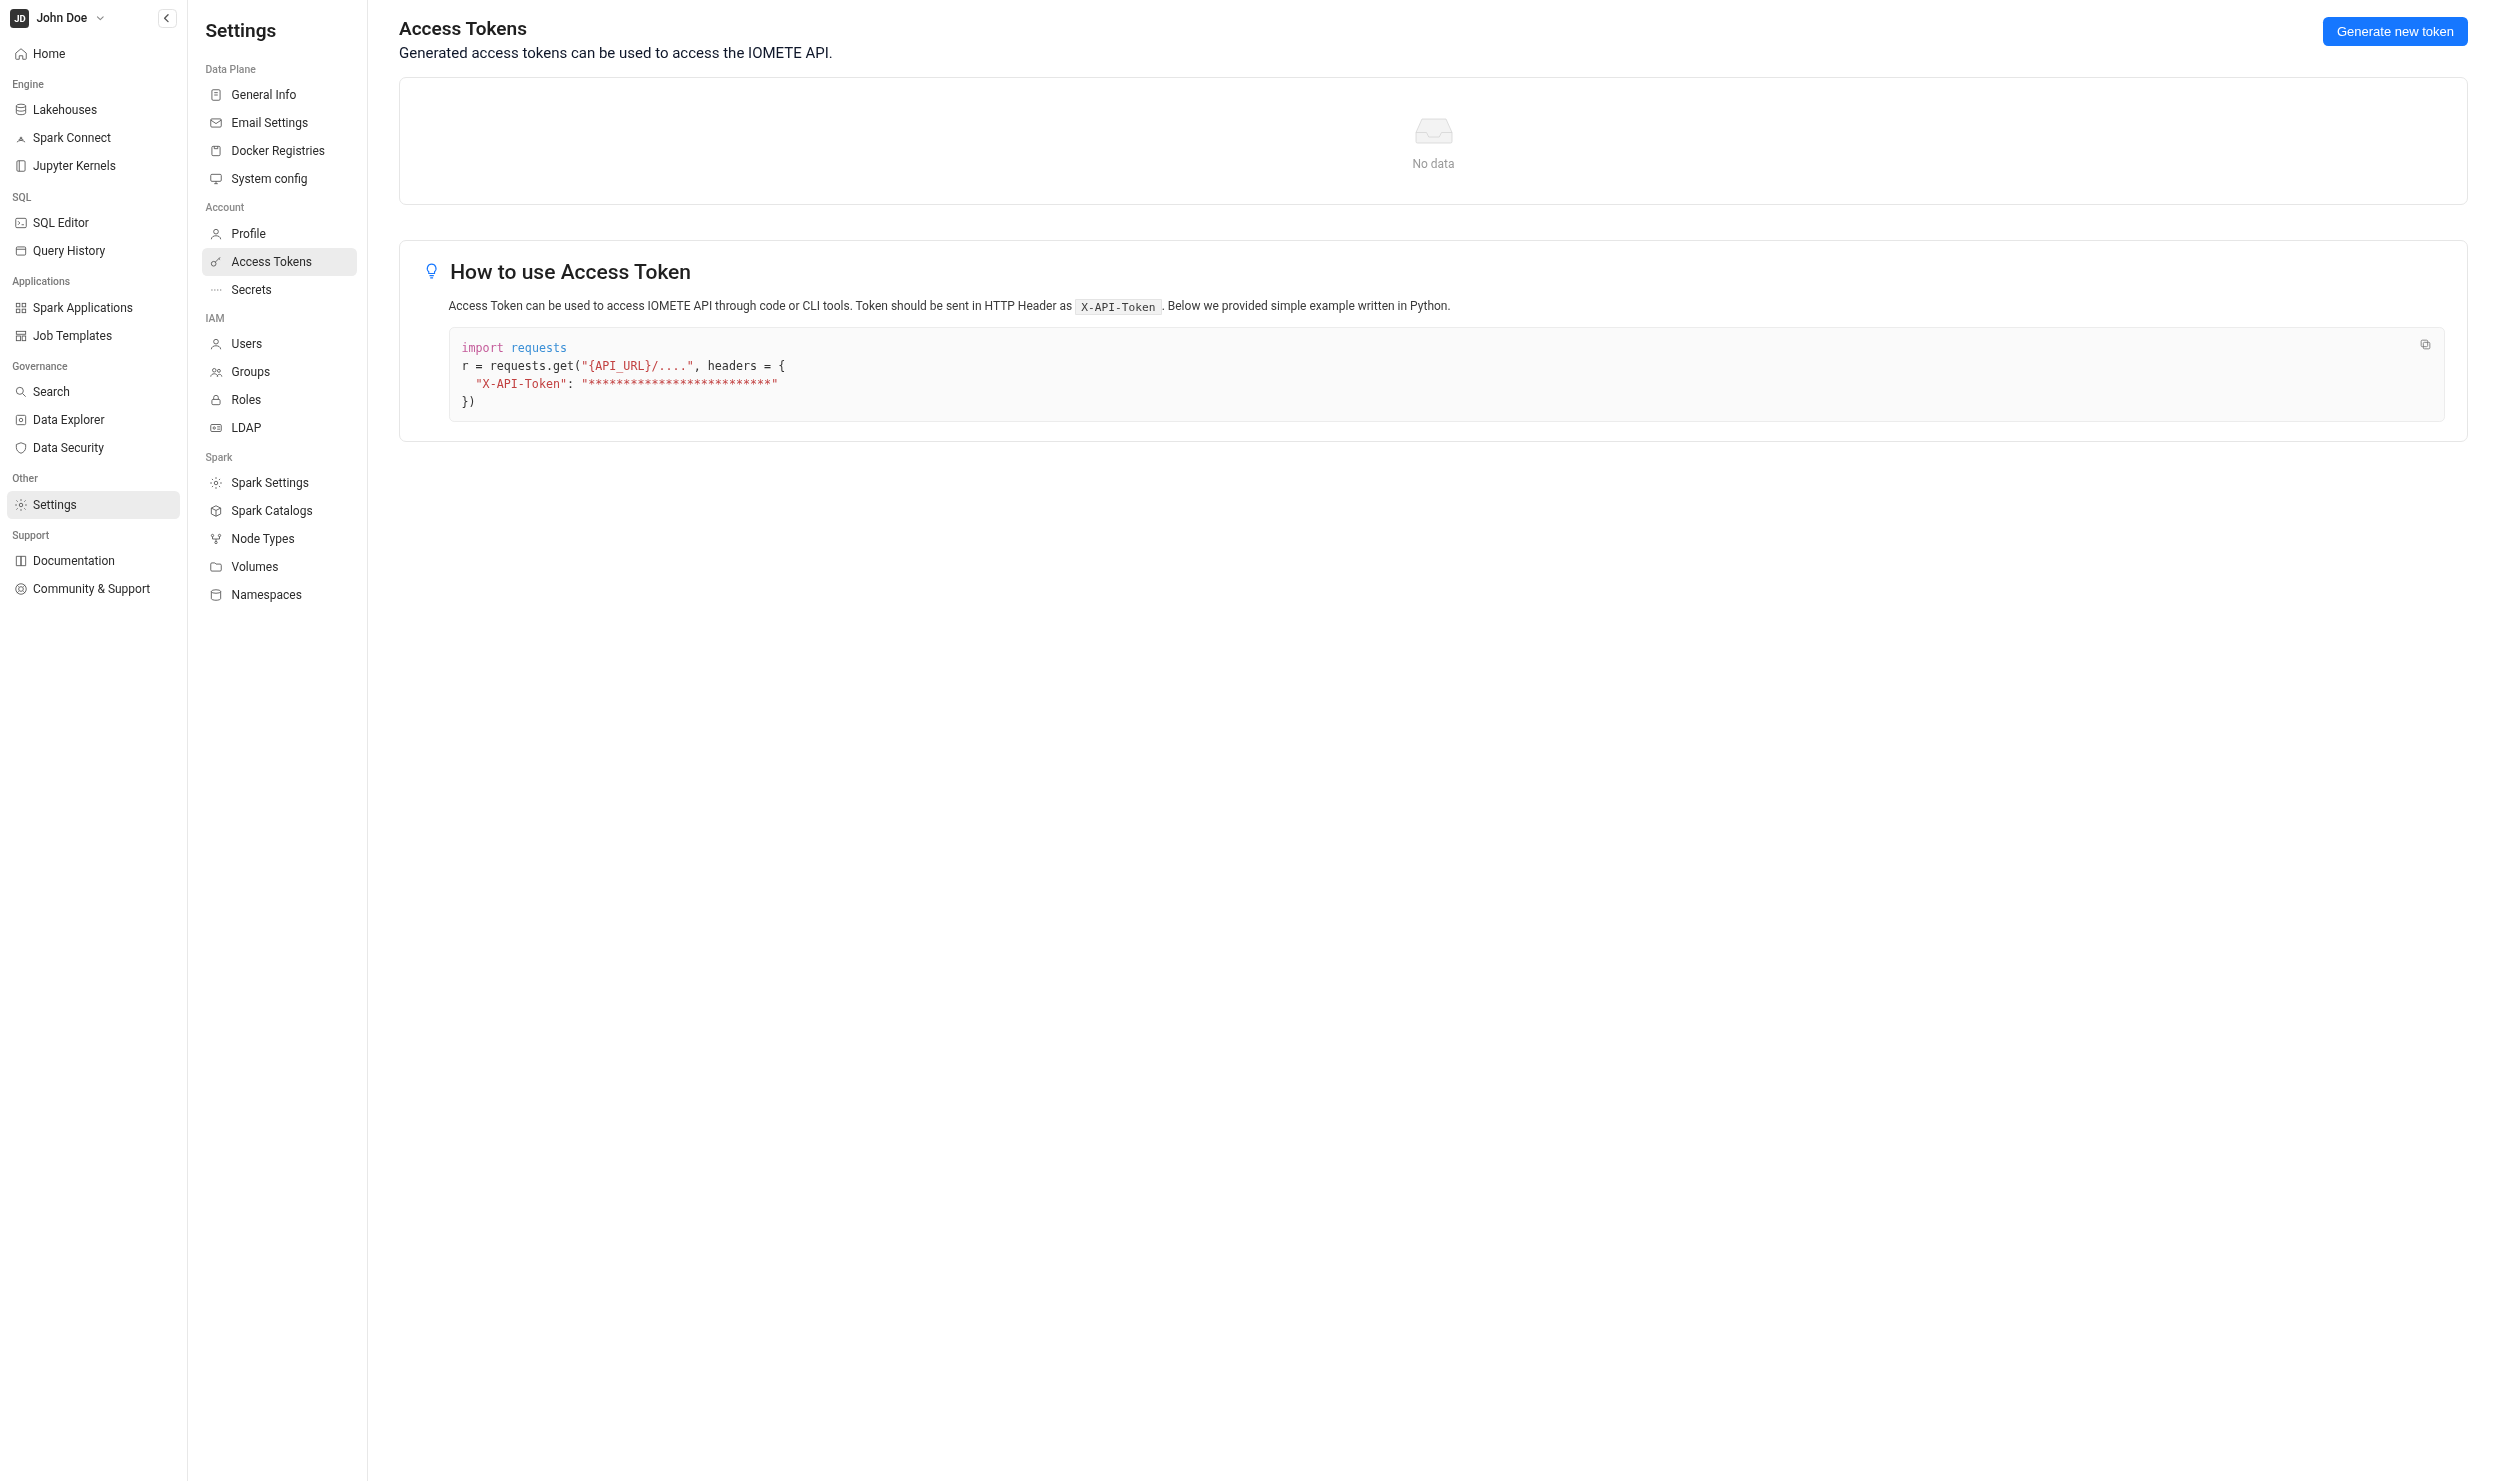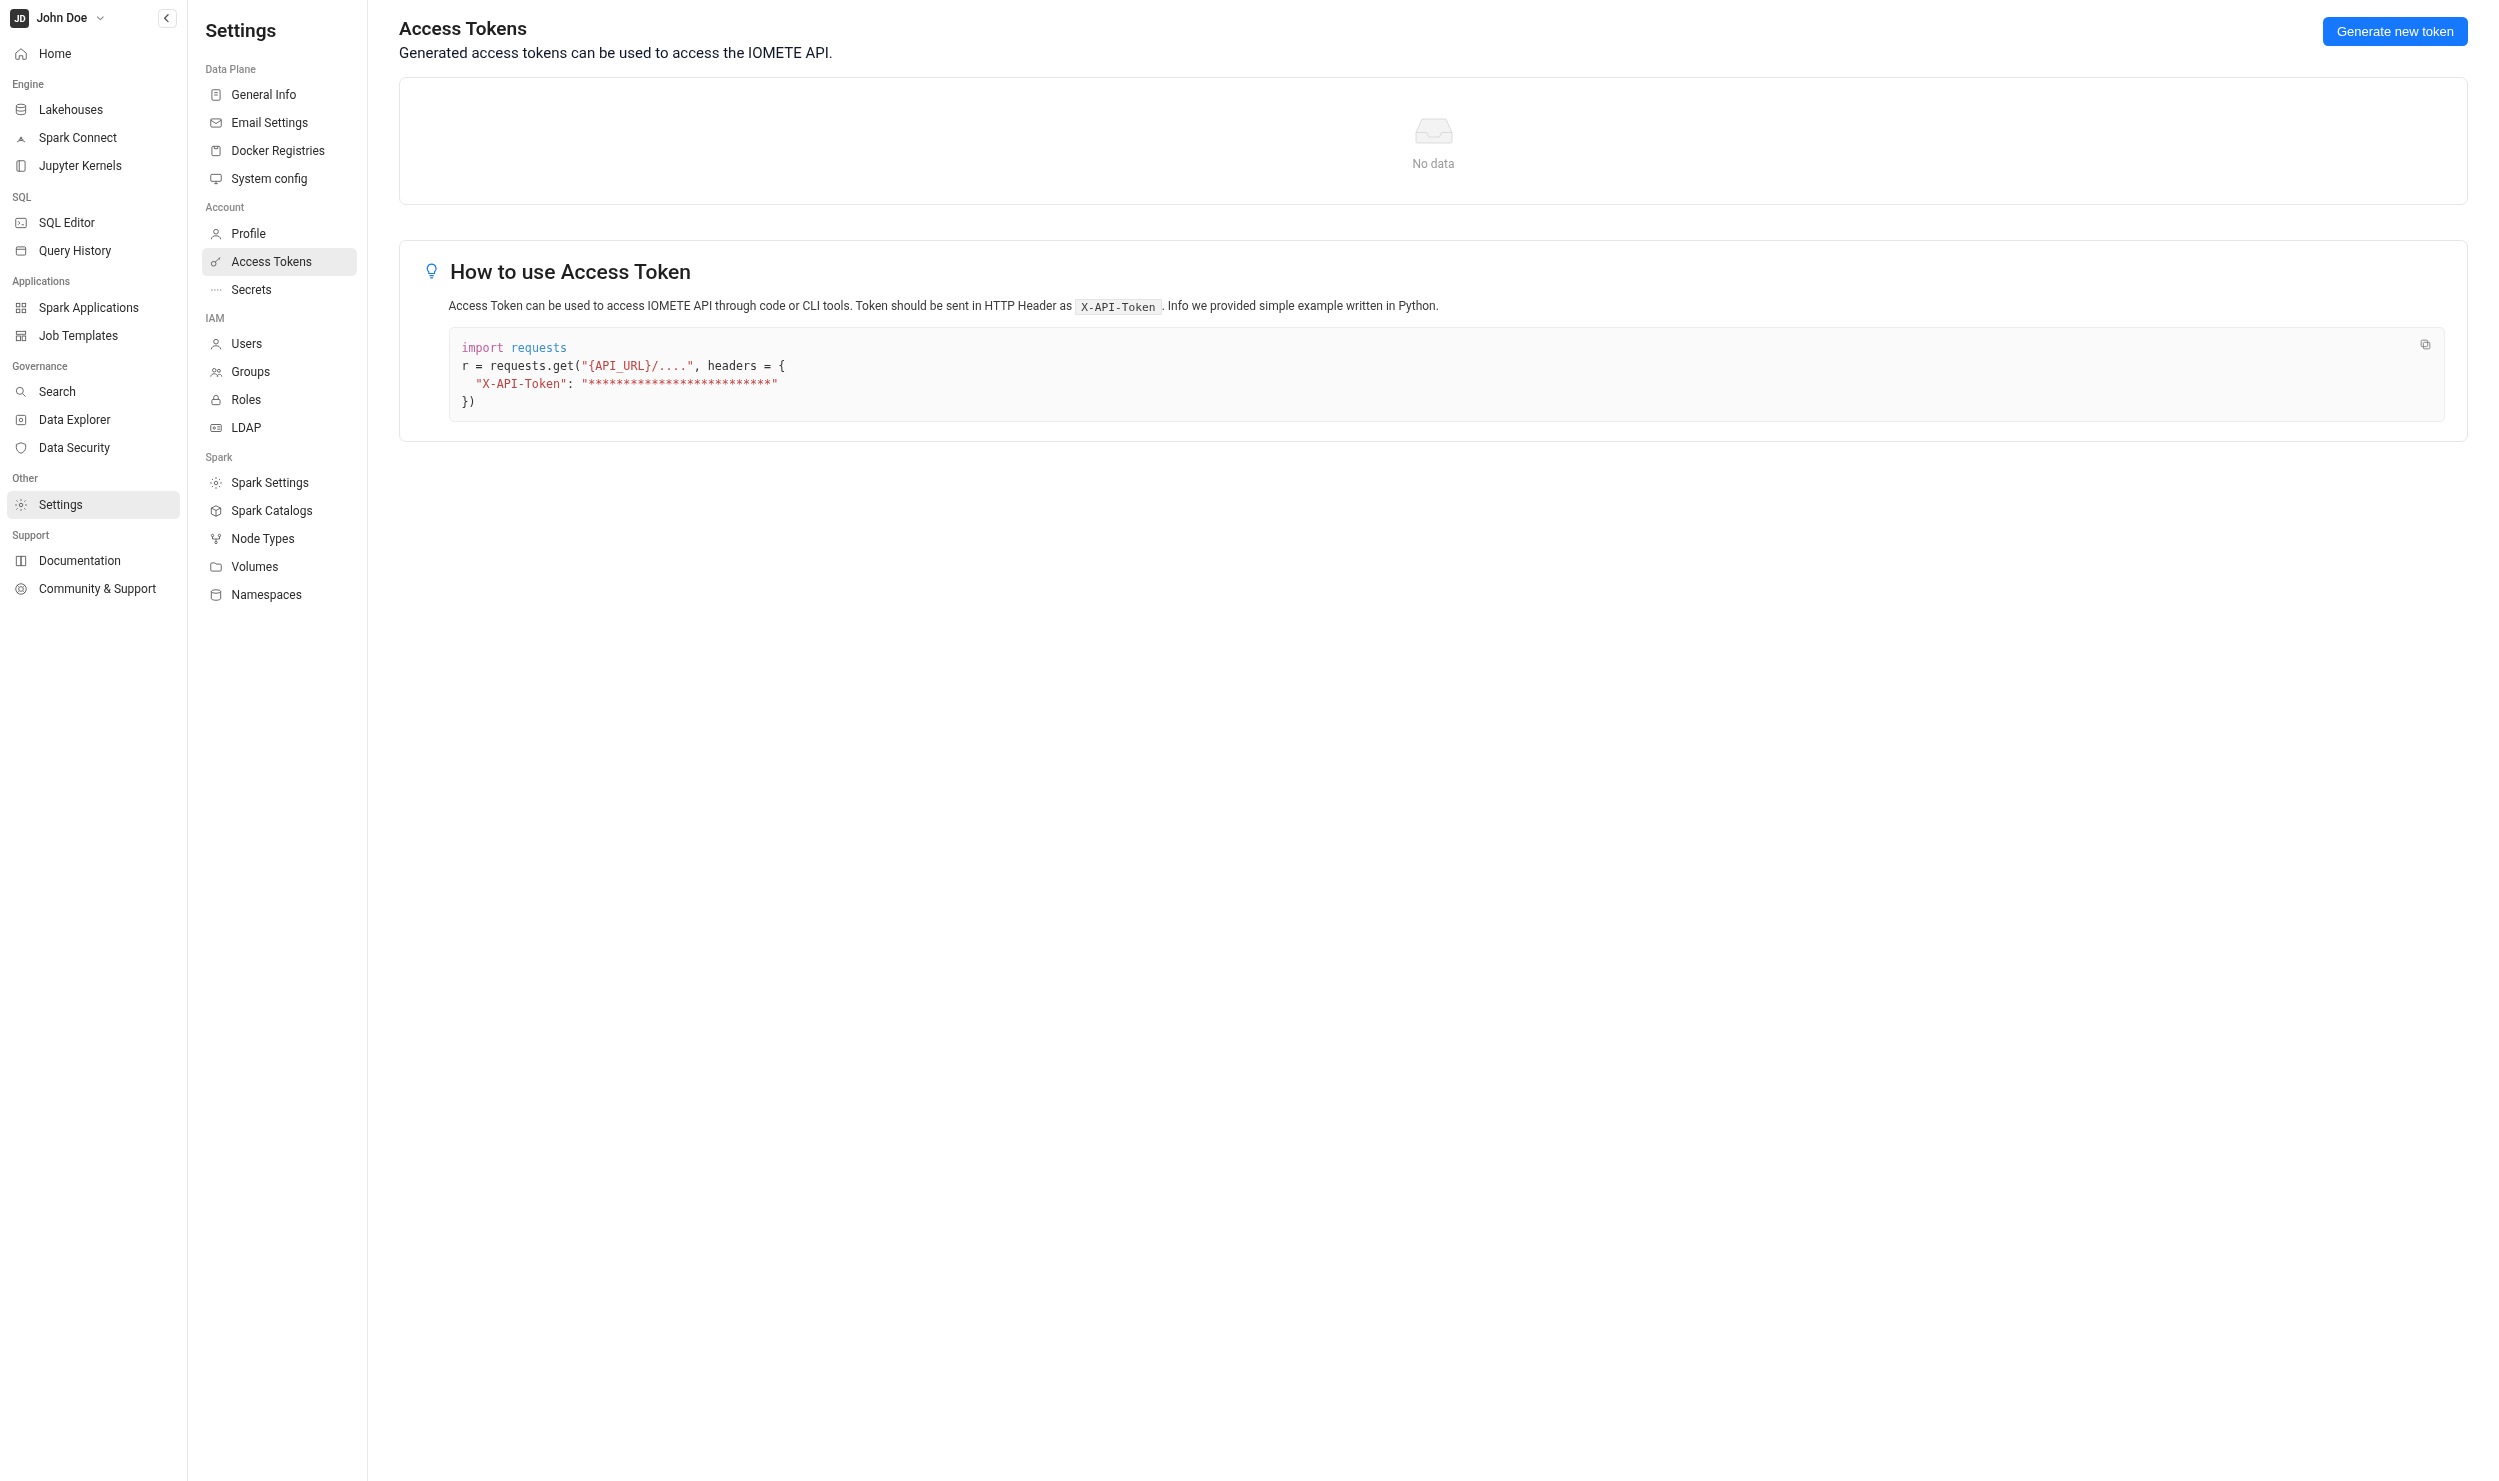--- a/index.html
+++ b/index.html
@@ -55,21 +55,21 @@
     .nav-scroll { flex: 1; overflow-y: auto; padding: 5.2px 7px 10.4px 7px; }
     .nav-section-label {
       font-size: 10.4px;
       color: #7a7a7a;
       font-weight: 500;
       padding: 10.4px 5.2px 5.2px 5.2px;
     }
     .nav-item {
       display: flex;
       align-items: center;
-      gap: 11px;
+      gap: 5px;
       padding: 7px 7px;
       border-radius: 5.2px;
       color: #2b2b2b;
       cursor: pointer;
       font-size: 12px;
     }
     .nav-item.active { background: #ececec; }
     .nav-icon { width: 14px; height: 14px; display: flex; align-items: center; justify-content: center; color: #555; flex-shrink: 0; }
     .nav-icon svg { width: 14px; height: 14px; stroke: currentColor; fill: none; stroke-width: 1.5; }
     
@@ -531,21 +531,21 @@
     <div class="help-title-row">
       <span class="bulb-icon">
         <svg viewBox="0 0 24 24">
             <path d="M12 3a6 6 0 0 0-4 10.5V16h8v-2.5A6 6 0 0 0 12 3zM9 19h6M10 22h4"></path>
           </svg>
       </span>
       <span class="help-title">How to use Access Token</span>
     </div>
     <div class="help-body">
       <span>Access Token can be used to access IOMETE API through code or CLI tools. Token should be sent in HTTP Header as </span>
-      <span class="inline-code">X-API-Token</span><span>. Info we provided simple example written in Python.</span>
+      <span class="inline-code">X-API-Token</span><span>. Below we provided simple example written in Python.</span>
     </div>
     <div class="code-block"><span class="copy-btn"><svg viewBox="0 0 24 24">
             <rect x="8" y="8" width="12" height="12" rx="2"></rect>
             <rect x="4" y="4" width="12" height="12" rx="2"></rect>
           </svg></span><span class="tok-kw">import</span> <span class="tok-mod">requests</span>
 <span>r = requests.get(</span><span class="tok-str">"{API_URL}/...."</span><span>, headers = {</span>
   <span class="tok-str">"X-API-Token"</span><span>: </span><span class="tok-str">"**************************"</span>
 <span>})</span></div>
   </div>
 </main>

